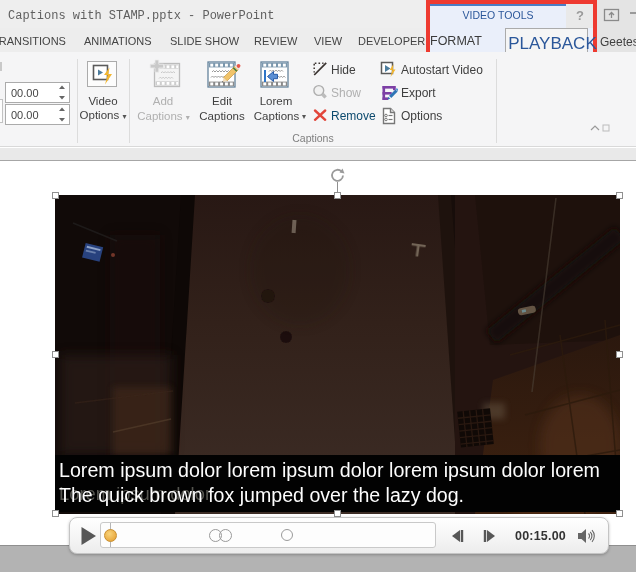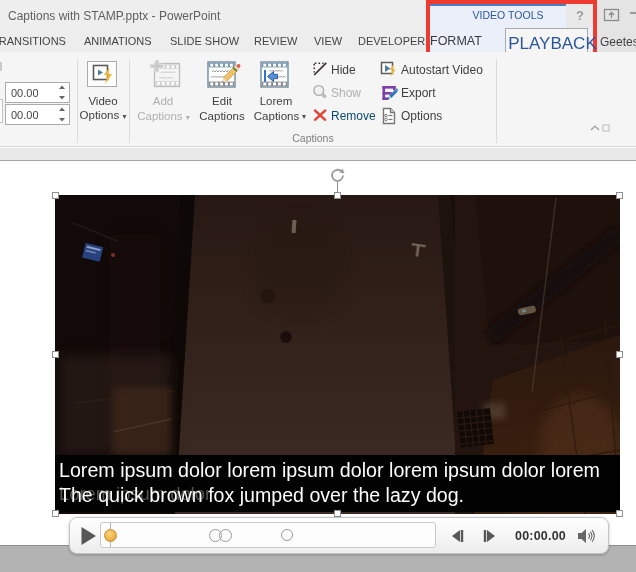--- a/index.html
+++ b/index.html
@@ -4,21 +4,21 @@
 <style>
   * { margin:0; padding:0; box-sizing:border-box; }
   html,body { width:636px; height:572px; overflow:hidden; }
   body { font-family:"Liberation Sans", sans-serif; position:relative; background:#fff; }
   .abs { position:absolute; }
 </style>
 </head>
 <body>
 
 <div class="abs" style="left:0;top:0;width:636px;height:28px;background:#eeeeee;"></div>
-<div class="abs" style="left:8px;top:9px;font-size:12px;color:#5f5f5f;">Captions with STAMP.pptx - PowerPoint</div>
+<div class="abs" style="left:8px;top:9px;font-size:12px;color:#5f5f5f;font-family:Liberation Mono, monospace;">Captions with STAMP.pptx - PowerPoint</div>
 
 <div class="abs" style="left:0;top:28px;width:636px;height:24px;background:#ededed;"></div>
 <div class="abs" style="left:-8px;top:35px;font-size:11px;color:#444;">TRANSITIONS</div>
 <div class="abs" style="left:84px;top:35px;font-size:11px;color:#444;">ANIMATIONS</div>
 <div class="abs" style="left:170px;top:35px;font-size:11px;color:#444;">SLIDE&nbsp;SHOW</div>
 <div class="abs" style="left:254px;top:35px;font-size:11px;color:#444;">REVIEW</div>
 <div class="abs" style="left:314px;top:35px;font-size:11px;color:#444;">VIEW</div>
 <div class="abs" style="left:358px;top:35px;font-size:11px;color:#444;">DEVELOPER</div>
 
 <div class="abs" style="left:597px;top:0;width:39px;height:56px;background:#e4e4e4;"></div>
@@ -26,21 +26,21 @@
 
 <svg class="abs" style="left:603px;top:7px;" width="18" height="16" viewBox="0 0 18 16">
   <rect x="1.5" y="2.5" width="14" height="11" fill="none" stroke="#8a8a8a" stroke-width="1.3"></rect>
   <path d="M8.5 11 V6 M6 8 l2.5-2.5 L11 8" fill="none" stroke="#8a8a8a" stroke-width="1.3"></path>
 </svg>
 <div class="abs" style="left:630px;top:12px;width:6px;height:2px;background:#9a9a9a;"></div>
 
 <div class="abs" style="left:426px;top:0;width:171px;height:57px;background:#ee3a30;"></div>
 
 <div class="abs" style="left:430px;top:4px;width:136px;height:24px;background:#eaeffa;border-top:2px solid #4a7dc4;"></div>
-<div class="abs" style="left:440px;top:9px;width:136px;text-align:center;font-size:10.5px;color:#2b579a;">VIDEO&nbsp;TOOLS</div>
+<div class="abs" style="left:430px;top:9px;width:136px;text-align:center;font-size:10.5px;color:#2b579a;">VIDEO&nbsp;TOOLS</div>
 
 <div class="abs" style="left:566px;top:4px;width:27px;height:24px;background:#e9e9e9;"></div>
 <div class="abs" style="left:571px;top:8px;width:18px;font-size:13px;font-weight:bold;color:#9a9a9a;text-align:center;">?</div>
 
 <div class="abs" style="left:430px;top:28px;width:163px;height:25px;background:#eaeffa;"></div>
 <div class="abs" style="left:430px;top:34px;width:75px;font-size:12.5px;color:#3b3b3b;">FORMAT</div>
 <div class="abs" style="left:505px;top:28px;width:83px;height:25px;background:#f5f5f5;border:1px solid #ababab;"></div>
 <div class="abs" style="left:505px;top:34px;width:95px;text-align:center;font-size:17px;color:#2b579a;">PLAYBACK</div>
 
 <div class="abs" style="left:0;top:52px;width:636px;height:95px;background:#f5f5f6;border-bottom:1px solid #d9d9d9;"></div>
@@ -312,19 +312,19 @@
 <div class="abs" style="left:219px;top:528.5px;width:13px;height:13px;border-radius:50%;border:1.5px solid #9a9a9a;"></div>
 <div class="abs" style="left:281px;top:529px;width:12px;height:12px;border-radius:50%;border:1.5px solid #9a9a9a;"></div>
 <svg class="abs" style="left:451px;top:529px;" width="13" height="14" viewBox="0 0 13 14">
   <path d="M9 1 V13 L1 7 Z" fill="#575757"></path>
     <rect x="9.8" y="1" width="2.4" height="12" fill="#575757"></rect>
 </svg>
 <svg class="abs" style="left:483px;top:529px;" width="13" height="14" viewBox="0 0 13 14">
   <rect x="0.8" y="1" width="2.4" height="12" fill="#575757"></rect>
     <path d="M4 1 V13 L12 7 Z" fill="#575757"></path>
 </svg>
-<div class="abs" style="left:515px;top:529px;font-size:12.5px;color:#333;font-weight:bold;letter-spacing:0.2px;">00:00.00</div>
+<div class="abs" style="left:515px;top:529px;font-size:12.5px;color:#333;font-weight:bold;letter-spacing:0.2px;">00:15.00</div>
 <svg class="abs" style="left:577px;top:527px;" width="20" height="18" viewBox="0 0 20 18">
   <path d="M1 6 h3.5 L9 2 V16 L4.5 12 H1 Z" fill="#666"></path>
   <path d="M11.5 6.5 a3.5 3.5 0 0 1 0 5" fill="none" stroke="#666" stroke-width="1.1"></path>
   <path d="M13.2 4.8 a6 6 0 0 1 0 8.4" fill="none" stroke="#666" stroke-width="1.1"></path>
   <path d="M15 3.2 a8.5 8.5 0 0 1 0 11.6" fill="none" stroke="#666" stroke-width="1.1"></path>
 </svg>
 
 </body></html>

